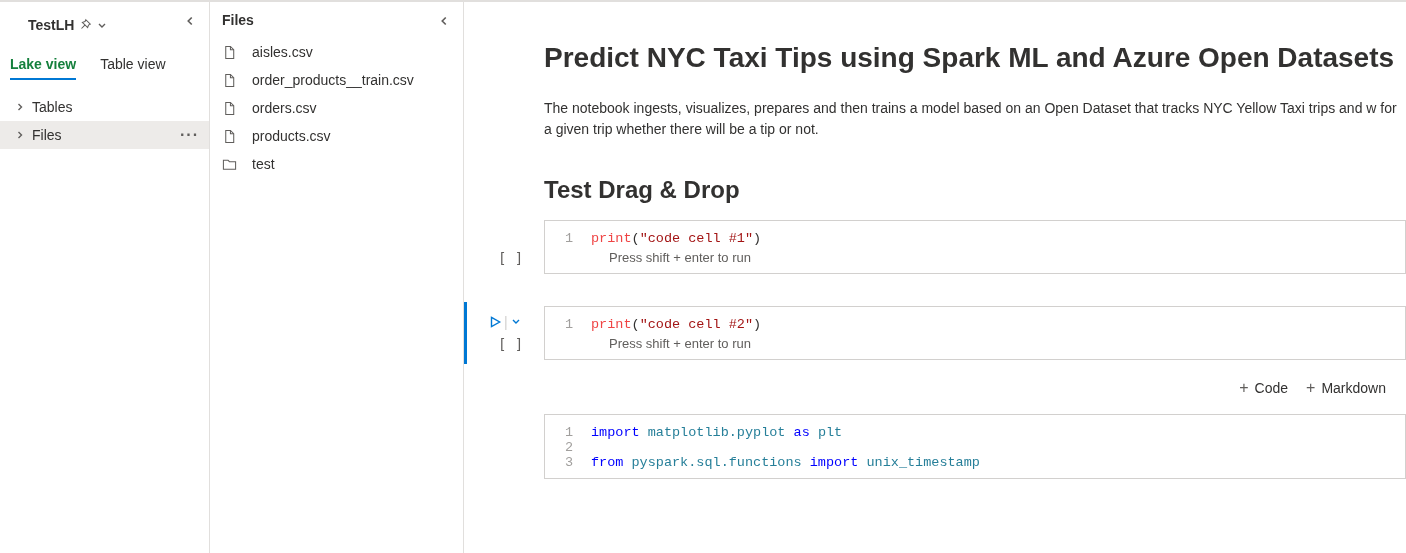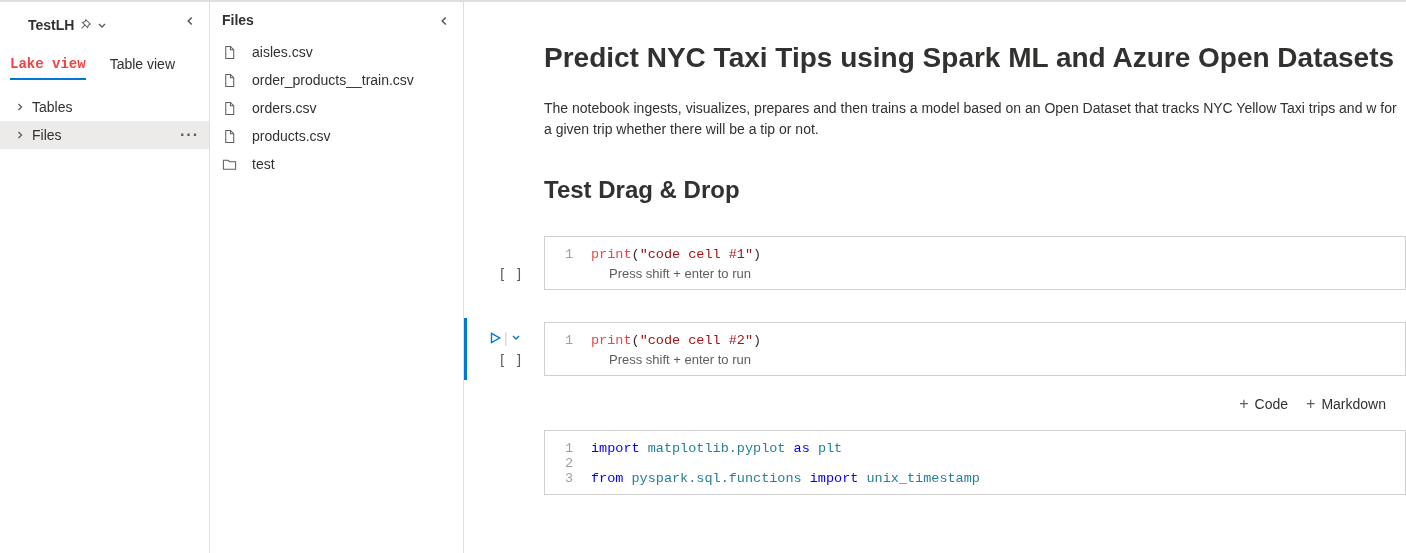--- a/index.html
+++ b/index.html
@@ -61,22 +61,21 @@
     }
     .tab {
       font-size: 14px;
       padding: 6px 0;
       cursor: pointer;
       color: #323130;
     }
     .tab.active {
       font-weight: 600;
       border-bottom: 2px solid #0078d4;
-      color: #ef4444;
-      font-family: Liberation Mono, monospace;
+      color: #15803d;
     }
     .tree {
       padding: 12px 0 0 0;
     }
     .tree-item {
       display: flex;
       align-items: center;
       padding: 6px 10px 6px 14px;
       cursor: pointer;
       position: relative;
@@ -160,21 +159,21 @@
     }
     .doc-desc {
       font-size: 14px;
       line-height: 1.5;
       color: #323130;
       margin-bottom: 36px;
     }
     .doc-subtitle {
       font-size: 24px;
       font-weight: 600;
-      margin-bottom: 32px;
+      margin-bottom: 16px;
     }
     .cell-wrap {
       position: relative;
       margin-bottom: 32px;
     }
     .cell-wrap.focused::before {
       content: "";
       position: absolute;
       left: -80px;
       top: -4px;

